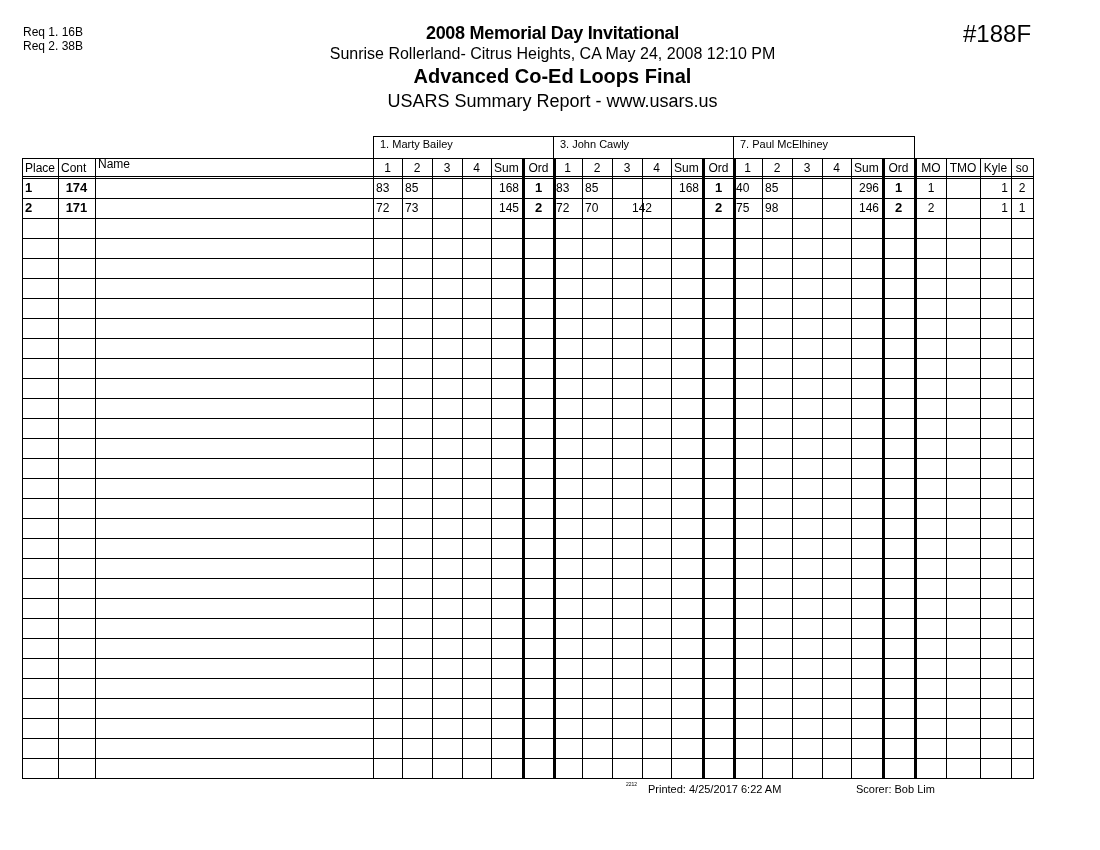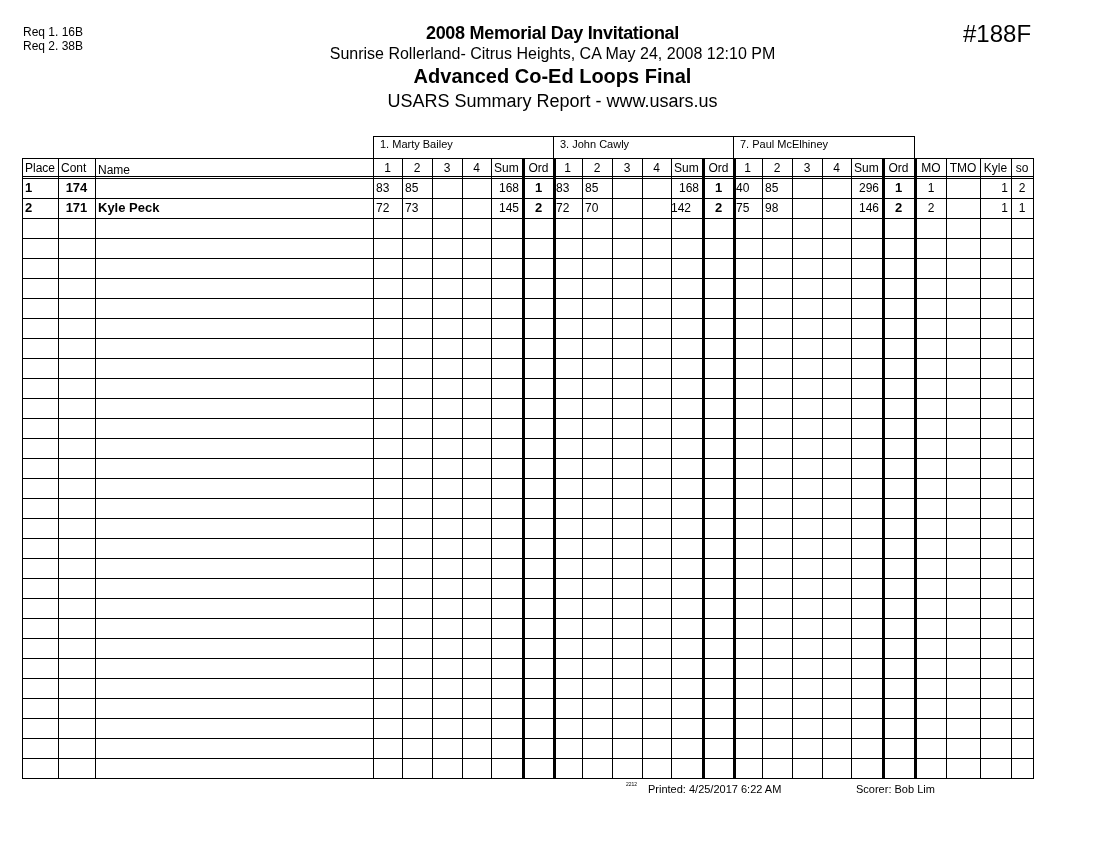--- a/index.html
+++ b/index.html
@@ -115,21 +115,21 @@
     <div class="vl" style="left: 1011px; top: 158px; height: 621px;"></div>
     <div class="vl" style="left: 1033px; top: 158px; height: 621px;"></div>
     <div class="vl thick" style="left: 522px; top: 158px; height: 621px;"></div>
     <div class="vl thick" style="left: 553px; top: 158px; height: 621px;"></div>
     <div class="vl thick" style="left: 702px; top: 158px; height: 621px;"></div>
     <div class="vl thick" style="left: 733px; top: 158px; height: 621px;"></div>
     <div class="vl thick" style="left: 882px; top: 158px; height: 621px;"></div>
     <div class="vl thick" style="left: 914px; top: 158px; height: 621px;"></div>
     <div class="cell l" style="left: 22px; top: 158px; width: 36px;">Place</div>
     <div class="cell l" style="left: 58px; top: 158px; width: 37px;">Cont</div>
-    <div class="cell l" style="left: 95px; top: 160px; width: 200px;">Name</div>
+    <div class="cell l" style="left: 95px; top: 154px; width: 200px;">Name</div>
     <div class="cell c" style="left: 373px; top: 158px; width: 29px;">1</div>
     <div class="cell c" style="left: 402px; top: 158px; width: 30px;">2</div>
     <div class="cell c" style="left: 432px; top: 158px; width: 30px;">3</div>
     <div class="cell c" style="left: 462px; top: 158px; width: 29px;">4</div>
     <div class="cell l" style="left: 491px; top: 158px; width: 31px;">Sum</div>
     <div class="cell c" style="left: 524px; top: 158px; width: 29px;">Ord</div>
     <div class="cell c" style="left: 553px; top: 158px; width: 29px;">1</div>
     <div class="cell c" style="left: 582px; top: 158px; width: 30px;">2</div>
     <div class="cell c" style="left: 612px; top: 158px; width: 30px;">3</div>
     <div class="cell c" style="left: 642px; top: 158px; width: 29px;">4</div>
@@ -164,32 +164,31 @@
     <div class="cell l" style="left: 792px; top: 178px; width: 30px;"></div>
     <div class="cell l" style="left: 822px; top: 178px; width: 29px;"></div>
     <div class="cell r" style="left: 851px; top: 178px; width: 31px;">296</div>
     <div class="cell b c" style="left: 884px; top: 178px; width: 29px;">1</div>
     <div class="cell c" style="left: 916px; top: 178px; width: 30px;">1</div>
     <div class="cell c" style="left: 946px; top: 178px; width: 34px;"></div>
     <div class="cell r" style="left: 980px; top: 178px; width: 31px;">1</div>
     <div class="cell c" style="left: 1011px; top: 178px; width: 22px;">2</div>
     <div class="cell b l" style="left: 22px; top: 198px; width: 36px;">2</div>
     <div class="cell b c" style="left: 58px; top: 198px; width: 37px;">171</div>
-    <div class="cell b l" style="left: 95px; top: 198px; width: 278px;">Kyle Peck</div>
     <div class="cell l" style="left: 373px; top: 198px; width: 29px;">72</div>
     <div class="cell l" style="left: 402px; top: 198px; width: 30px;">73</div>
     <div class="cell l" style="left: 432px; top: 198px; width: 30px;"></div>
     <div class="cell l" style="left: 462px; top: 198px; width: 29px;"></div>
     <div class="cell r" style="left: 491px; top: 198px; width: 31px;">145</div>
     <div class="cell b c" style="left: 524px; top: 198px; width: 29px;">2</div>
     <div class="cell l" style="left: 553px; top: 198px; width: 29px;">72</div>
     <div class="cell l" style="left: 582px; top: 198px; width: 30px;">70</div>
     <div class="cell l" style="left: 612px; top: 198px; width: 30px;"></div>
     <div class="cell l" style="left: 642px; top: 198px; width: 29px;"></div>
-    <div class="cell r" style="left: 671px; top: 198px; width: 15px;">142</div>
+    <div class="cell r" style="left: 632px; top: 198px; width: 15px;">142</div>
     <div class="cell b c" style="left: 704px; top: 198px; width: 29px;">2</div>
     <div class="cell l" style="left: 733px; top: 198px; width: 29px;">75</div>
     <div class="cell l" style="left: 762px; top: 198px; width: 30px;">98</div>
     <div class="cell l" style="left: 792px; top: 198px; width: 30px;"></div>
     <div class="cell l" style="left: 822px; top: 198px; width: 29px;"></div>
     <div class="cell r" style="left: 851px; top: 198px; width: 31px;">146</div>
     <div class="cell b c" style="left: 884px; top: 198px; width: 29px;">2</div>
     <div class="cell c" style="left: 916px; top: 198px; width: 30px;">2</div>
     <div class="cell c" style="left: 946px; top: 198px; width: 34px;"></div>
     <div class="cell r" style="left: 980px; top: 198px; width: 31px;">1</div>

